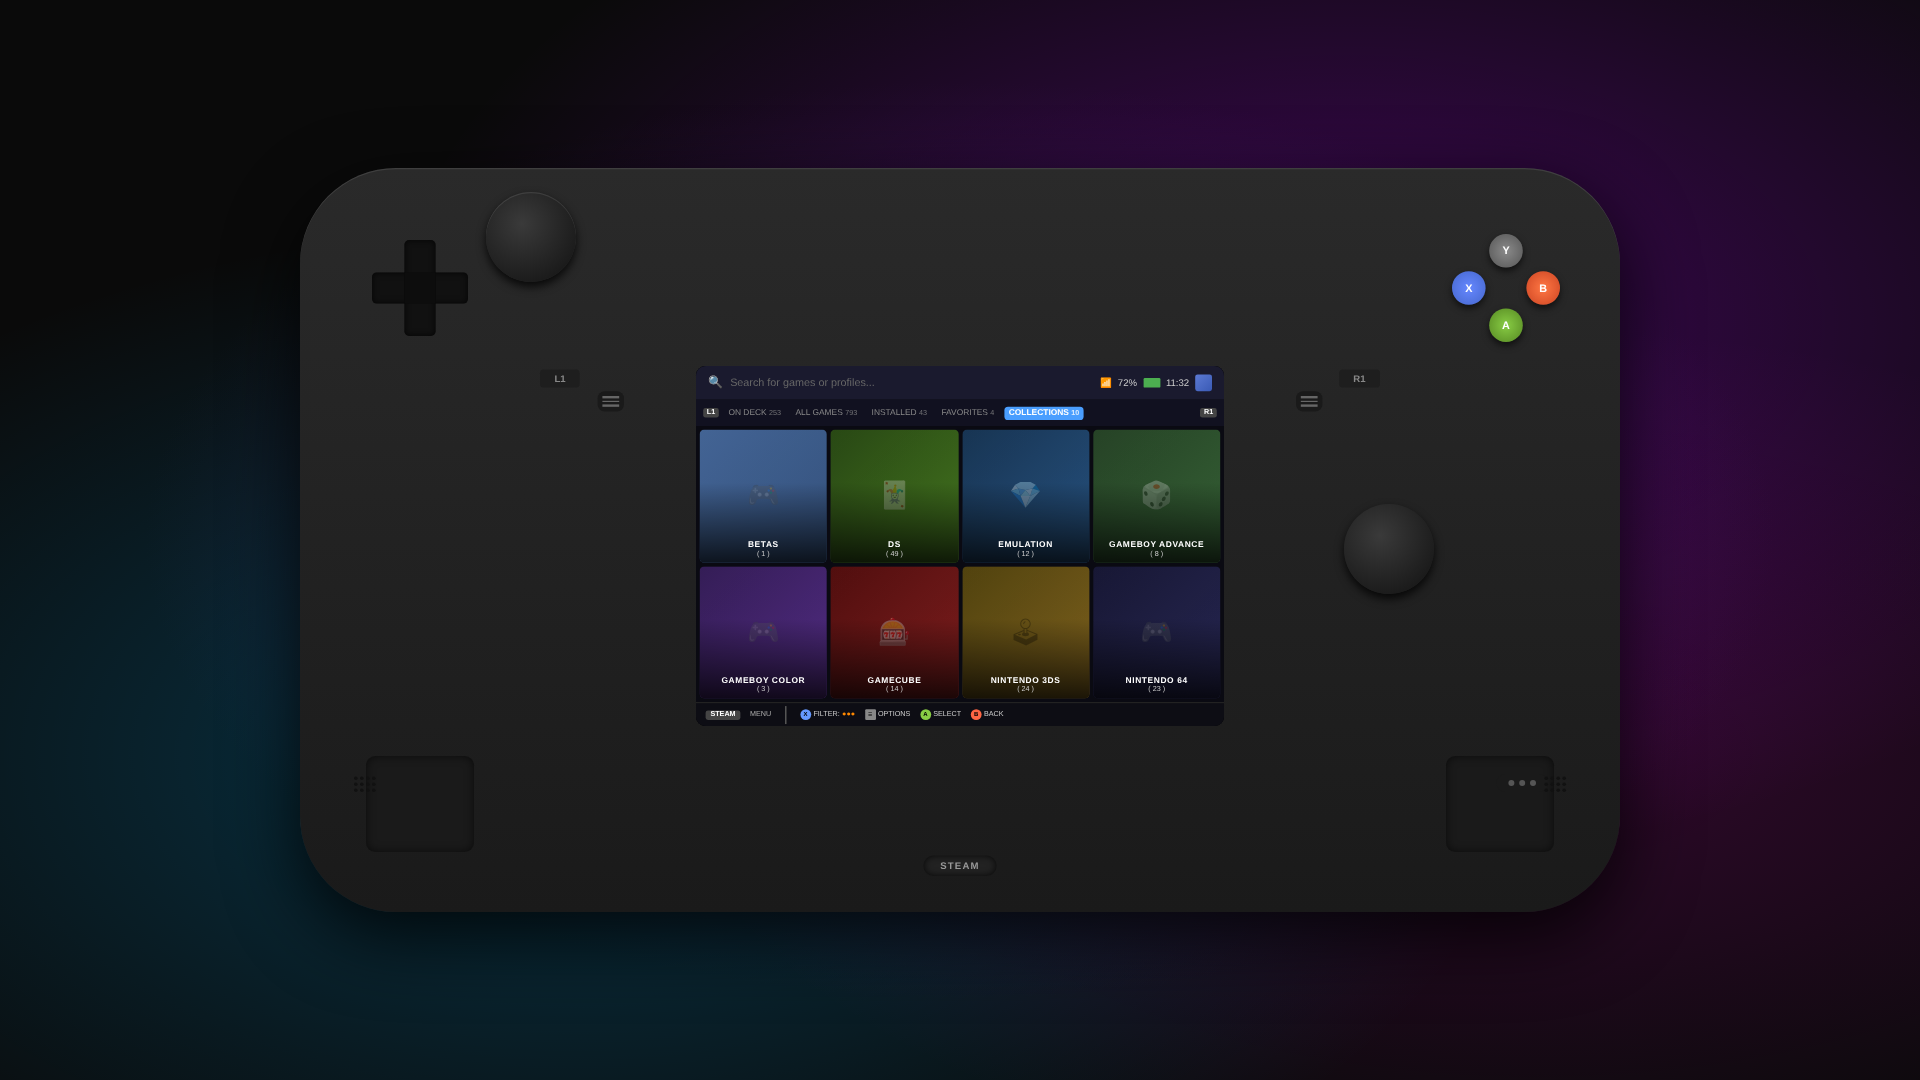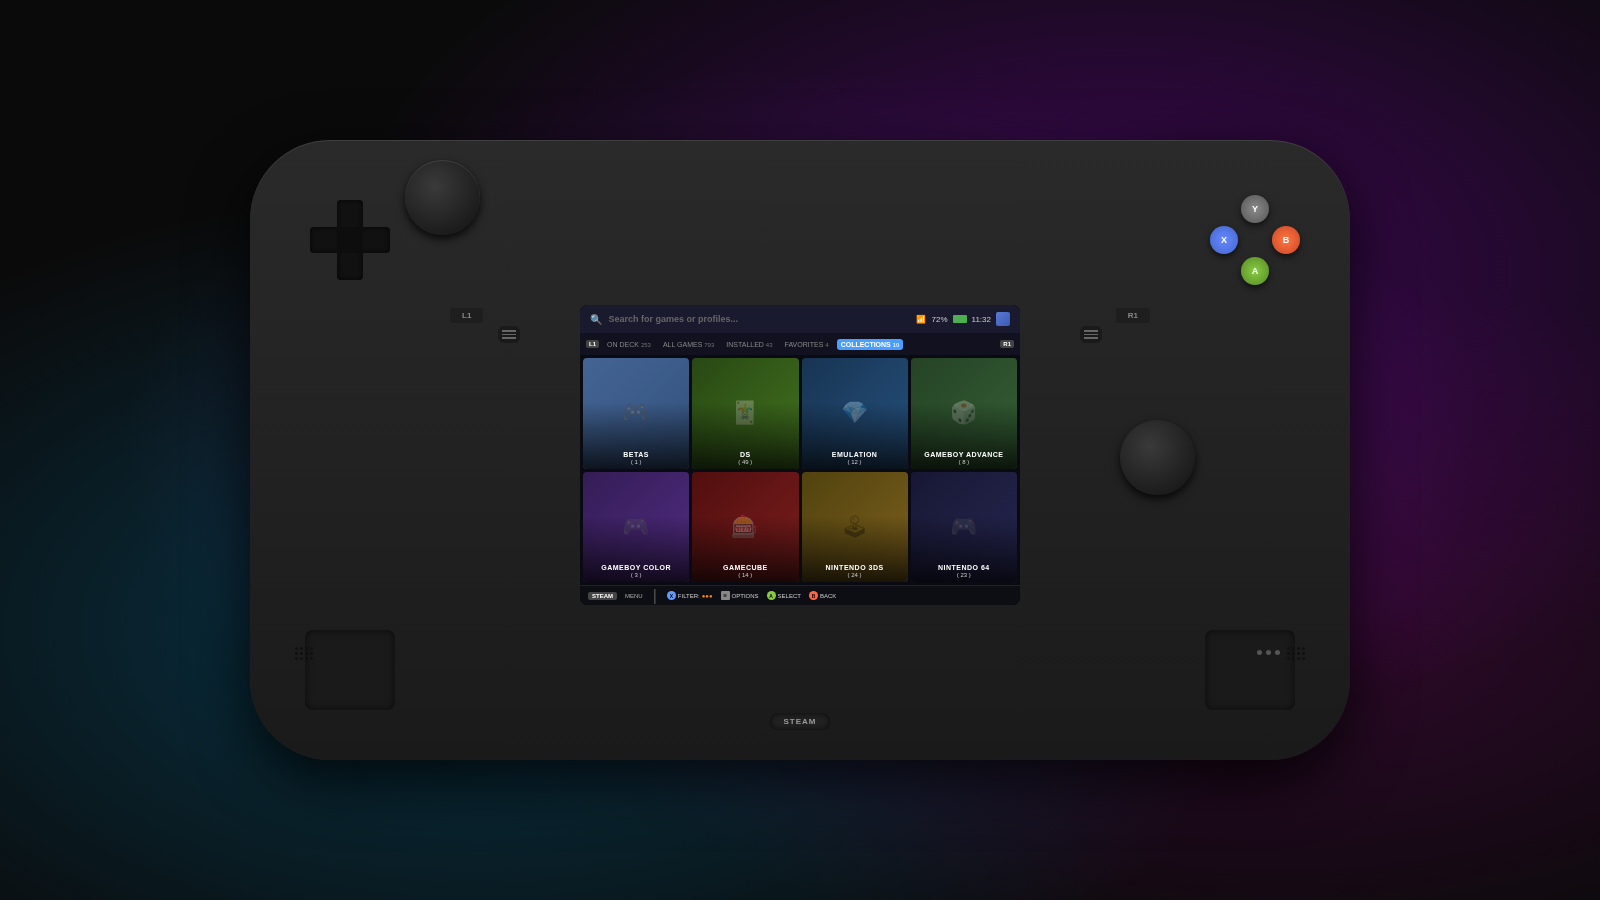--- a/index.html
+++ b/index.html
@@ -66,21 +66,20 @@
       height: 28px;
     }
     .search-icon-wrap {
       color: #888;
       font-size: 10px;
     }
     .search-text {
       color: #666;
       font-size: 9px;
       flex: 1;
-      font-weight: bold;
     }
     .top-bar-right {
       display: flex;
       align-items: center;
       gap: 5px;
       font-size: 8px;
       color: #ccc;
     }
     .battery-icon {
       background: #4CAF50;

